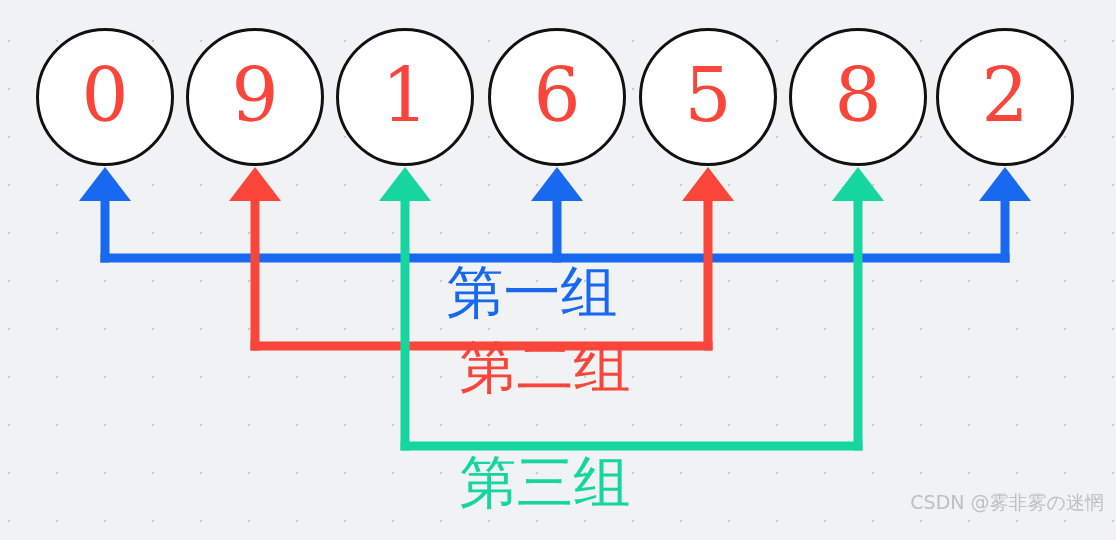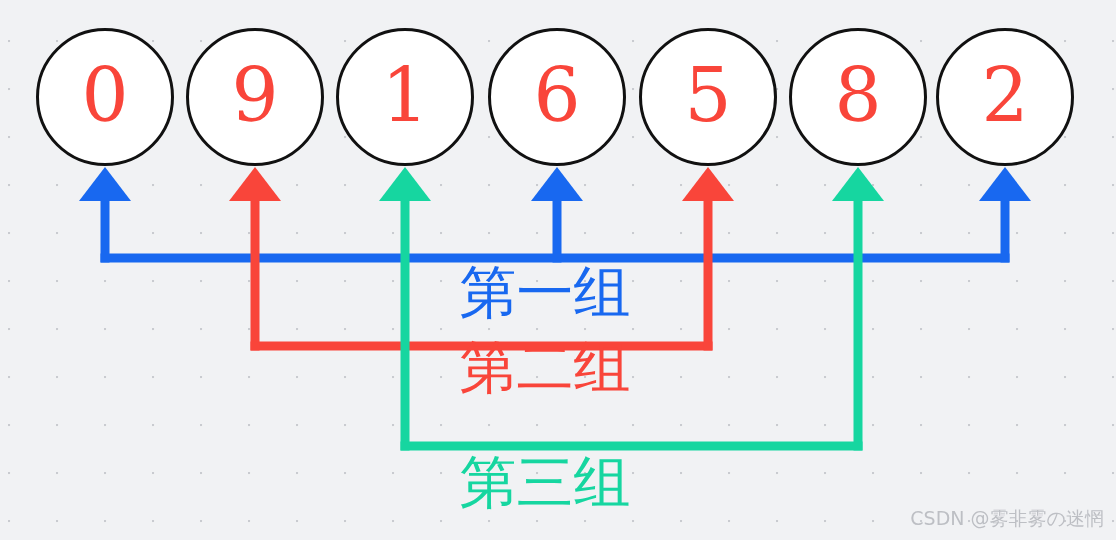--- a/index.html
+++ b/index.html
@@ -51,21 +51,21 @@
     font-size: 57px;
     line-height: 1;
     font-weight: 400;
     white-space: nowrap;
     transform: translateX(-50%);
     user-select: none;
   }
   #watermark {
     position: absolute;
     right: 12px;
-    bottom: 8px;
+    bottom: 24px;
     font-family: "DejaVu Sans", "Liberation Sans", sans-serif;
     font-size: 19px;
     color: #bdbfc4;
     white-space: nowrap;
     user-select: none;
   }
 </style>
 </head>
 <body>
 
@@ -115,20 +115,20 @@
       </div>
       <div class="node-circle" style="left: 789px; top: 28px; width: 138px; height: 138px; border-color: rgb(17, 17, 17); border-width: 3px; background: rgb(255, 255, 255);">
         <span class="node-label" style="color: rgb(249, 69, 58);">8</span>
       </div>
       <div class="node-circle" style="left: 936px; top: 28px; width: 138px; height: 138px; border-color: rgb(17, 17, 17); border-width: 3px; background: rgb(255, 255, 255);">
         <span class="node-label" style="color: rgb(249, 69, 58);">2</span>
       </div>
     </div>
 
   <div id="labels-layer">
-      <div class="group-label" style="left: 545px; top: 264px; color: rgb(24, 104, 240);">第一组</div>
+      <div class="group-label" style="left: 532px; top: 264px; color: rgb(24, 104, 240);">第一组</div>
       <div class="group-label" style="left: 545px; top: 339px; color: rgb(249, 69, 58);">第二组</div>
       <div class="group-label" style="left: 545px; top: 454px; color: rgb(22, 214, 160);">第三组</div>
     </div>
 
   <div id="watermark">CSDN @雾非雾の迷惘</div>
 
 </div>
 
 </body></html>

